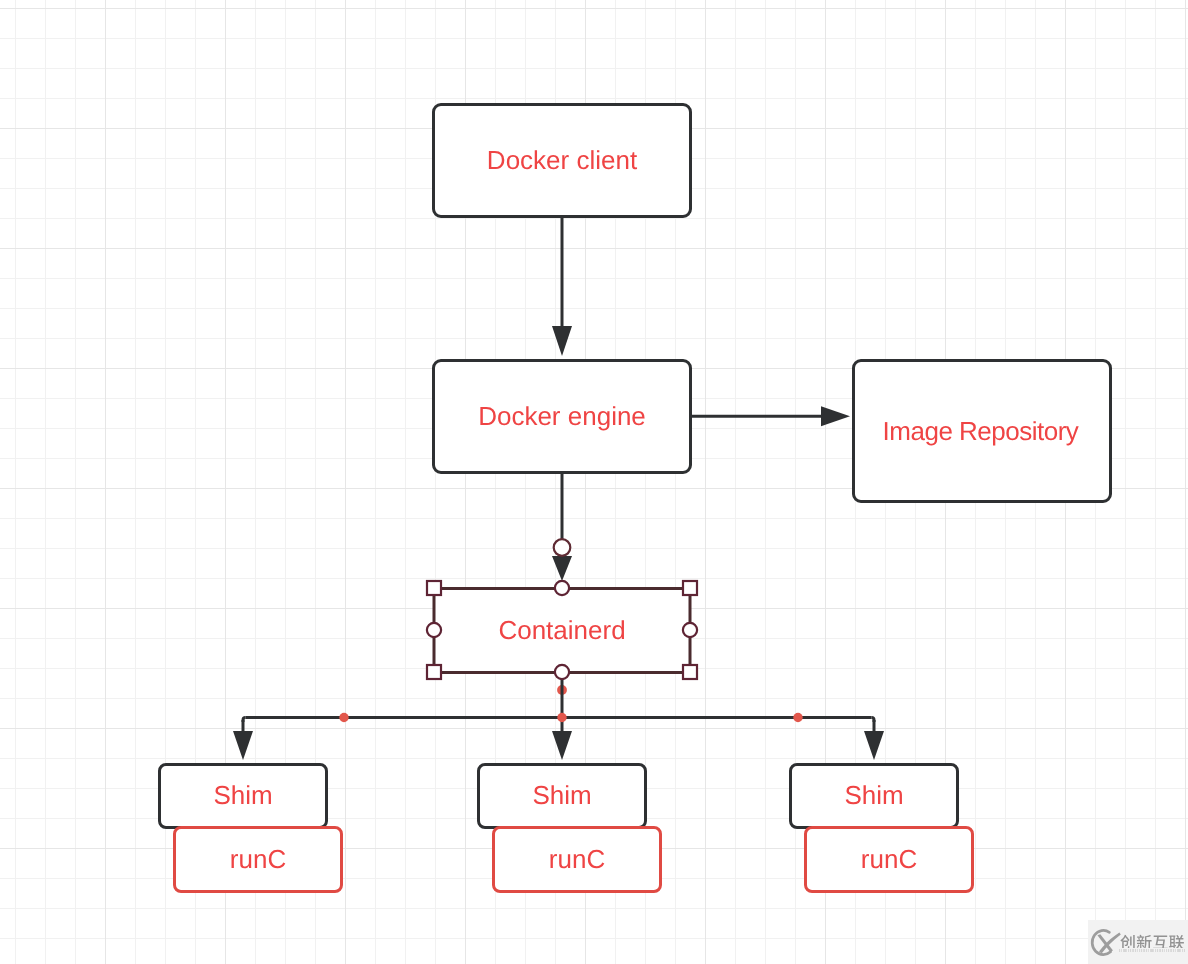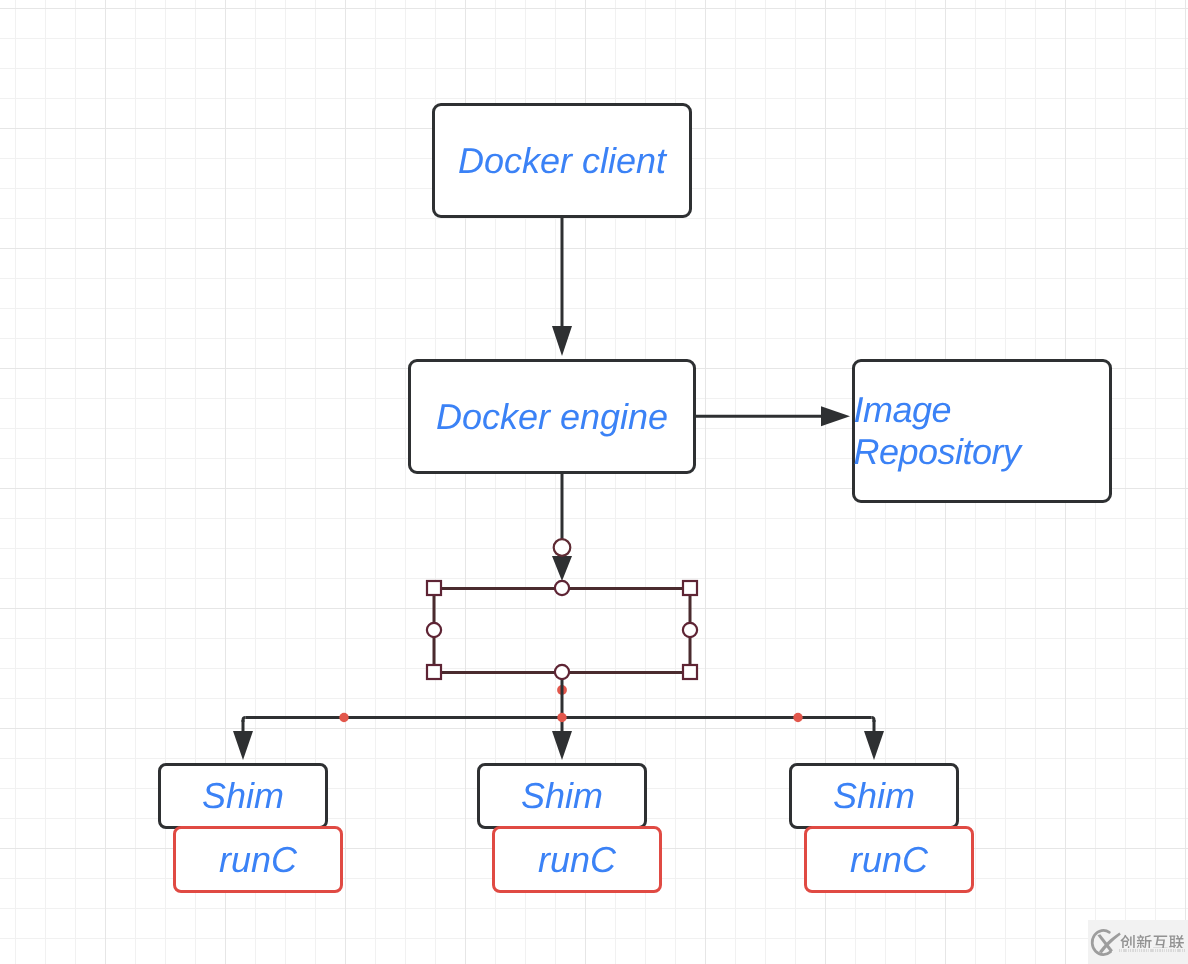--- a/index.html
+++ b/index.html
@@ -13,21 +13,21 @@
       linear-gradient(to right, #e6e6e6 1px, transparent 1px),
       linear-gradient(to bottom, #e6e6e6 1px, transparent 1px),
       linear-gradient(to right, #f1f1f1 1px, transparent 1px),
       linear-gradient(to bottom, #f1f1f1 1px, transparent 1px);
     background-size:120px 120px,120px 120px,30px 30px,30px 30px;
     background-position:105px 8px,105px 8px,15px 8px,15px 8px;}
   svg.layer{position:absolute;left:0;top:0;width:1188px;height:964px;}
   .node{position:absolute;box-sizing:border-box;background:#fff;
         border:3px solid #2e3032;border-radius:9px;
         display:flex;align-items:center;justify-content:center;}
-  .node span{font-size:36px;color:#3b82f6;transform:translateZ(0);font-style:italic;}
+  .node span{font-size:26px;color:#ef4444;transform:translateZ(0);}
   .red{border-color:#e04a43;margin-left:15px;}
   .shim,.red{border-radius:8px;}
   .node.selected{border:none;background:#fff;}
 
   .watermark{position:absolute;left:1088px;top:920px;width:100px;height:44px;
     background:#f2f2f2;}
   .watermark svg{position:absolute;display:block;}
   .watermark .wm-logo{left:0;top:0;}
   .watermark .wm-text{left:32px;top:14px;}
   .wm-sub{position:absolute;left:31.2px;top:28.8px;width:66.3px;height:3px;
@@ -65,27 +65,30 @@
       <circle cx="344" cy="717.5" r="4.7"></circle>
       <circle cx="562" cy="717.5" r="4.7"></circle>
       <circle cx="798" cy="717.5" r="4.7"></circle>
     </g>
     <circle cx="562" cy="547.5" r="8.3" fill="#ffffff" stroke="#5f2b34" stroke-width="2.2"></circle>
   </svg>
 
   <div class="node" style="left:432px;top:103px;width:260px;height:115px;">
     <span>Docker client</span>
   </div>
-  <div class="node" style="left:408px;top:359px;width:288px;height:115px;justify-content:center;">
+  <div class="node" style="left:432px;top:359px;width:260px;height:115px;justify-content:center;">
     <span>Docker engine</span>
   </div>
   <div class="node" style="left:852px;top:359px;width:260px;height:144px;">
     <span style="letter-spacing:-0.5px;transform:translate(-1.5px,0) translateZ(0)">Image Repository</span>
   </div>
 
+  <div class="node selected" style="left:433px;top:587px;width:258px;height:86px;border-radius:0;">
+    <span>Containerd</span>
+  </div>
 
   <div class="node shim" style="left:158px;top:762.5px;width:170px;height:66.5px;">
     <span>Shim</span>
   </div>
   <div class="node red" style="left:158px;top:826px;width:170px;height:67px;">
     <span>runC</span>
   </div>
   <div class="node shim" style="left:477px;top:762.5px;width:170px;height:66.5px;">
     <span>Shim</span>
   </div>

